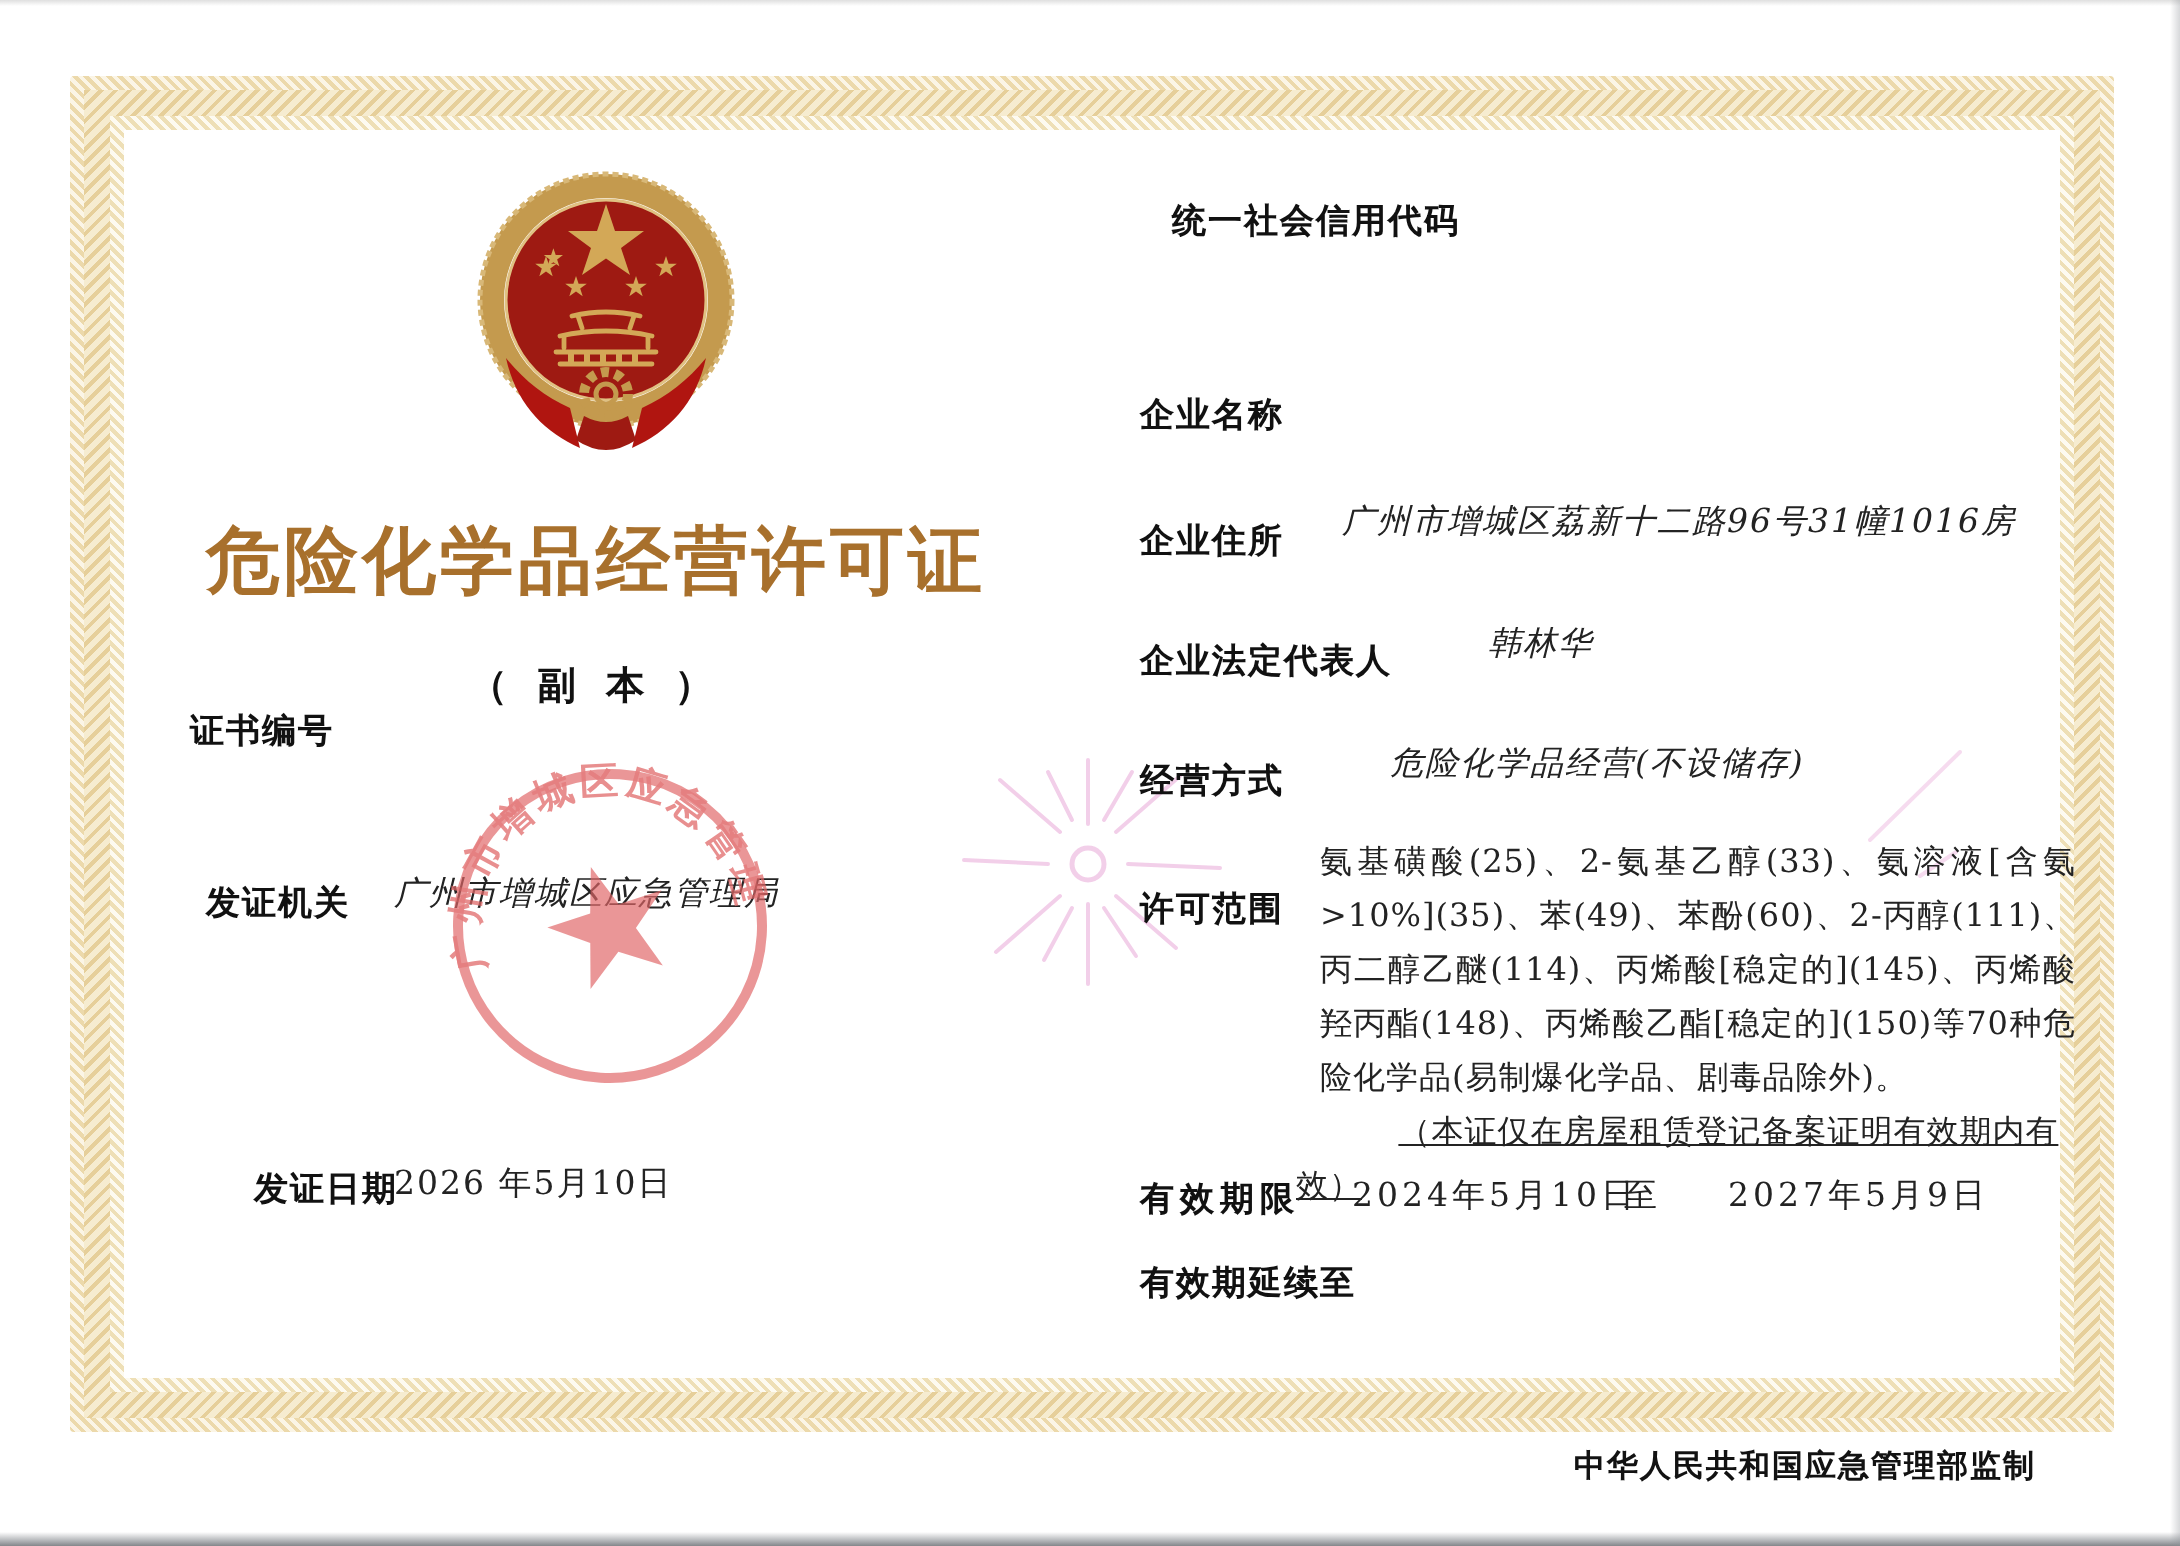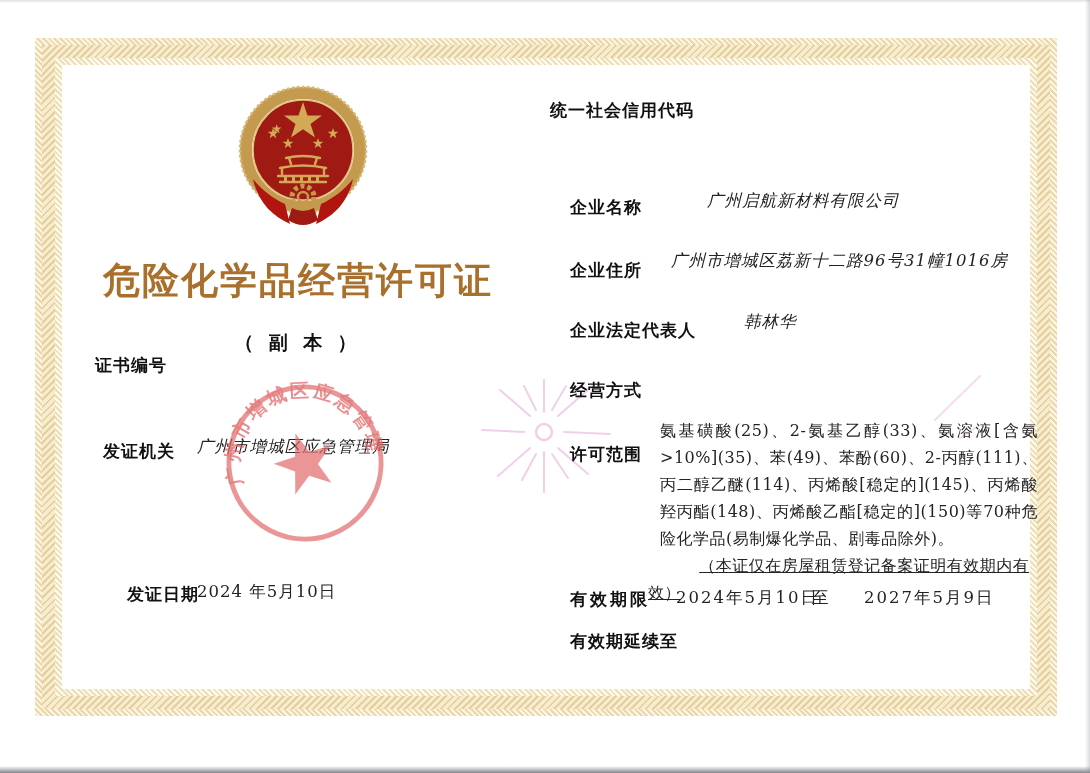--- a/index.html
+++ b/index.html
@@ -124,21 +124,21 @@
 
   <div class="abs cert-subtitle">（ 副 本 ）</div>
   <div class="abs cert-title">危险化学品经营许可证</div>
 
   <div class="abs lbl" style="left:95px;top:354px;">证书编号</div>
 
   <div class="abs lbl" style="left:103px;top:440px;">发证机关</div>
   <div class="abs val val-kai" style="left:197px;top:436px;">广州市增城区应急管理局</div>
 
   <div class="abs lbl" style="left:95px;top:583px;margin-left:32px;">发证日期</div>
-  <div class="abs val" style="left:197px;top:581px;">2024 年5月10日</div>
+  <div class="abs val" style="left:197px;top:581px;">2026 年5月10日</div>
 
   <svg class="abs stamp" width="166" height="166" viewBox="0 0 166 166">
     <g transform="rotate(-18 83 83)">
       <circle cx="83" cy="83" r="76" fill="none" stroke="#e06566" stroke-width="5" opacity=".8"></circle>
       <path d="M83 52 L90.5 74 L113 74 L95 88 L102 110 L83 96.5 L64 110 L71 88 L53 74 L75.5 74 Z" fill="#e06566" opacity=".8"></path>
       <defs>
         <path id="sealArc" d="M 20 98 A 65 65 0 1 1 146 98" fill="none"></path>
       </defs>
       <text font-size="19" fill="#e06566" letter-spacing="3" opacity=".85" font-family="DejaVu Serif, serif" font-weight="bold">
         <textPath href="#sealArc" startOffset="6%">广州市增城区应急管理局</textPath>
@@ -163,43 +163,44 @@
         <path d="M100 102 L116 126"></path>
     </g>
   </svg>
   <svg class="abs burst2" width="150" height="80" viewBox="0 0 150 80">
     <g stroke="#e9a8d8" stroke-width="2" fill="none" stroke-linecap="round">
       <path d="M140 8 L95 52"></path>
         <path d="M120 70 L138 58"></path>
     </g>
   </svg>
 
-  <div class="abs lbl" style="left:550px;top:99px;">统一社会信用代码</div>
+  <div class="abs lbl" style="left:586px;top:99px;">统一社会信用代码</div>
 
   <div class="abs lbl" style="left:570px;top:196px;">企业名称</div>
-  <div class="abs val val-kai" style="left:707px;top:190px;">广州启航新材料有限公司</div>
 
   <div class="abs lbl" style="left:570px;top:259px;">企业住所</div>
   <div class="abs val val-kai" style="left:671px;top:250px;">广州市增城区荔新十二路96号31幢1016房</div>
 
   <div class="abs lbl" style="left:570px;top:319px;">企业法定代表人</div>
   <div class="abs val val-kai" style="left:744px;top:311px;">韩林华</div>
 
   <div class="abs lbl" style="left:570px;top:379px;">经营方式</div>
+  <div class="abs val val-kai" style="left:695px;top:371px;">危险化学品经营(不设储存)</div>
 
   <div class="abs lbl" style="left:570px;top:443px;">许可范围</div>
   <div class="abs scope-block">
     <div style="white-space:normal;margin-left:12px;">氨基磺酸(25)、2-氨基乙醇(33)、氨溶液[含氨&gt;10%](35)、苯(49)、苯酚(60)、2-丙醇(111)、丙二醇乙醚(114)、丙烯酸[稳定的](145)、丙烯酸羟丙酯(148)、丙烯酸乙酯[稳定的](150)等70种危险化学品(易制爆化学品、剧毒品除外)。</div>
     <div class="scope-note">（本证仅在房屋租赁登记备案证明有效期内有效）</div>
   </div>
 
   <div class="abs lbl" style="left:570px;top:588px;letter-spacing:3px;">有效期限</div>
   <div class="abs val" style="left:676px;top:587px;letter-spacing:2px;">2024年5月10日</div>
   <div class="abs val" style="left:812px;top:587px;">至</div>
   <div class="abs val" style="left:864px;top:587px;letter-spacing:2px;">2027年5月9日</div>
 
   <div class="abs lbl" style="left:570px;top:630px;">有效期延续至</div>
 
+  <div class="abs footer-line">中华人民共和国应急管理部监制</div>
 
   <div class="edge-bottom"></div>
   <div class="edge-right"></div>
   <div class="edge-top"></div>
 </div>
 
 </body></html>

